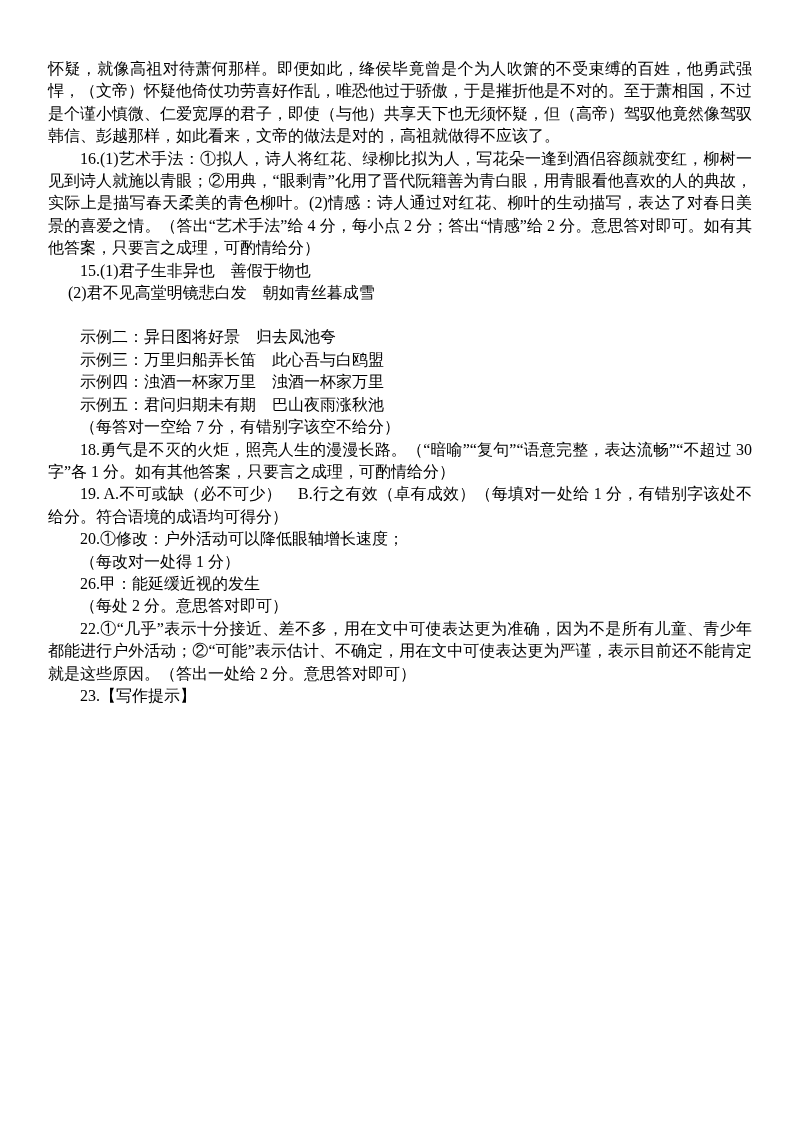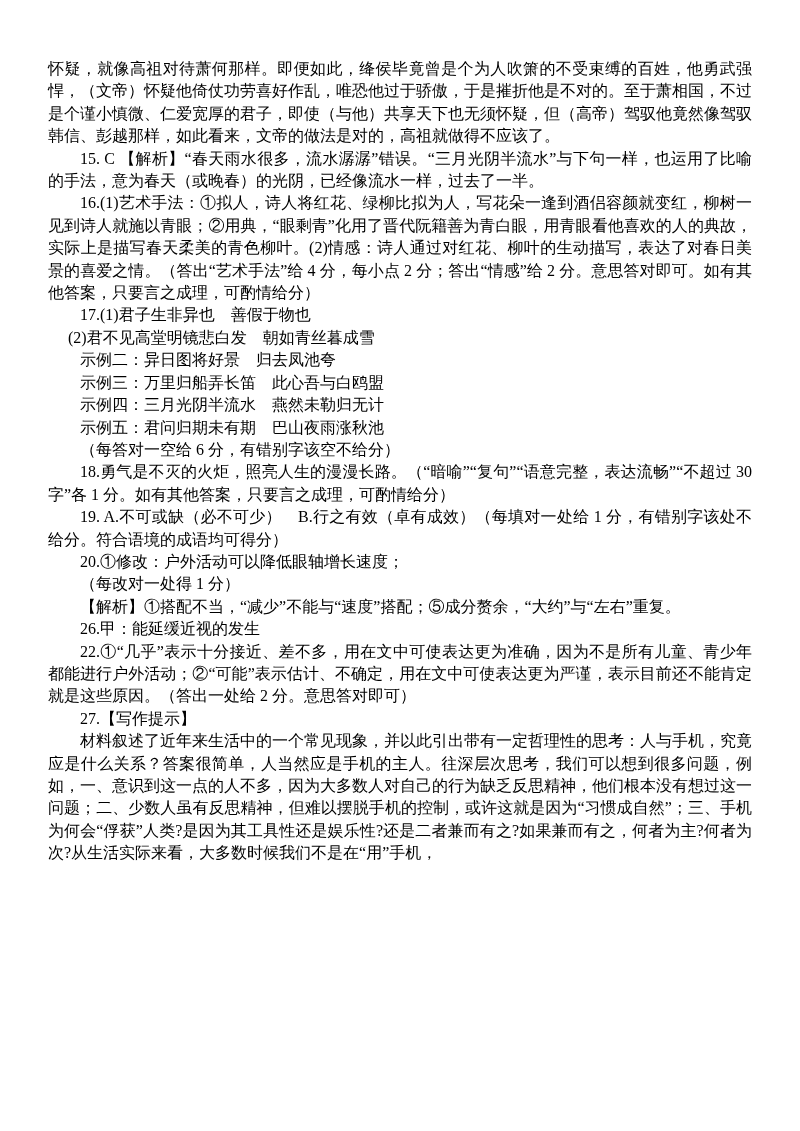--- a/index.html
+++ b/index.html
@@ -22,38 +22,36 @@
   }
   .para {
     margin: 0;
     text-align: justify;
     text-justify: inter-ideograph;
     overflow-wrap: break-word;
   }
   .indent-none  { text-indent: 0; }
   .indent-first { text-indent: 2em; }
   .indent-half  { text-indent: 1.25em; }
-  .gap-above    { }
+  .gap-above    { margin-top: 22px; }
 </style>
 </head>
 <body>
 
 <div class="page">
   <p class="para indent-none">怀疑，就像高祖对待萧何那样。即便如此，绛侯毕竟曾是个为人吹箫的不受束缚的百姓，他勇武强悍，（文帝）怀疑他倚仗功劳喜好作乱，唯恐他过于骄傲，于是摧折他是不对的。至于萧相国，不过是个谨小慎微、仁爱宽厚的君子，即使（与他）共享天下也无须怀疑，但（高帝）驾驭他竟然像驾驭韩信、彭越那样，如此看来，文帝的做法是对的，高祖就做得不应该了。</p>
-  <p class="para indent-first">15. C 【解析】“春天雨水很多，流水潺潺”错误。“三月光阴半流水”与下句一样，也运用了比喻的手法，意为春天（或晚春）的光阴，已经像流水一样，过去了一半。</p>
   <p class="para indent-first">16.(1)艺术手法：①拟人，诗人将红花、绿柳比拟为人，写花朵一逢到酒侣容颜就变红，柳树一见到诗人就施以青眼；②用典，“眼剩青”化用了晋代阮籍善为青白眼，用青眼看他喜欢的人的典故，实际上是描写春天柔美的青色柳叶。(2)情感：诗人通过对红花、柳叶的生动描写，表达了对春日美景的喜爱之情。（答出“艺术手法”给 4 分，每小点 2 分；答出“情感”给 2 分。意思答对即可。如有其他答案，只要言之成理，可酌情给分）</p>
-  <p class="para indent-first">17.(1)君子生非异也　善假于物也</p>
+  <p class="para indent-first">15.(1)君子生非异也　善假于物也</p>
   <p class="para indent-half">(2)君不见高堂明镜悲白发　朝如青丝暮成雪</p>
   <p class="para indent-first gap-above">示例二：异日图将好景　归去凤池夸</p>
   <p class="para indent-first">示例三：万里归船弄长笛　此心吾与白鸥盟</p>
-  <p class="para indent-first">示例四：三月光阴半流水　燕然未勒归无计</p>
+  <p class="para indent-first">示例四：浊酒一杯家万里　浊酒一杯家万里</p>
   <p class="para indent-first">示例五：君问归期未有期　巴山夜雨涨秋池</p>
-  <p class="para indent-first">（每答对一空给 6 分，有错别字该空不给分）</p>
+  <p class="para indent-first">（每答对一空给 7 分，有错别字该空不给分）</p>
   <p class="para indent-first">18.勇气是不灭的火炬，照亮人生的漫漫长路。（“暗喻”“复句”“语意完整，表达流畅”“不超过 30 字”各 1 分。如有其他答案，只要言之成理，可酌情给分）</p>
   <p class="para indent-first">19. A.不可或缺（必不可少）　B.行之有效（卓有成效）（每填对一处给 1 分，有错别字该处不给分。符合语境的成语均可得分）</p>
   <p class="para indent-first">20.①修改：户外活动可以降低眼轴增长速度；</p>
   <p class="para indent-first">（每改对一处得 1 分）</p>
-  <p class="para indent-first">【解析】①搭配不当，“减少”不能与“速度”搭配；⑤成分赘余，“大约”与“左右”重复。</p>
   <p class="para indent-first">26.甲：能延缓近视的发生</p>
+  <p class="para indent-first">（每处 2 分。意思答对即可）</p>
   <p class="para indent-first">22.①“几乎”表示十分接近、差不多，用在文中可使表达更为准确，因为不是所有儿童、青少年都能进行户外活动；②“可能”表示估计、不确定，用在文中可使表达更为严谨，表示目前还不能肯定就是这些原因。（答出一处给 2 分。意思答对即可）</p>
-  <p class="para indent-first">27.【写作提示】</p>
-  <p class="para indent-first">材料叙述了近年来生活中的一个常见现象，并以此引出带有一定哲理性的思考：人与手机，究竟应是什么关系？答案很简单，人当然应是手机的主人。往深层次思考，我们可以想到很多问题，例如，一、意识到这一点的人不多，因为大多数人对自己的行为缺乏反思精神，他们根本没有想过这一问题；二、少数人虽有反思精神，但难以摆脱手机的控制，或许这就是因为“习惯成自然”；三、手机为何会“俘获”人类?是因为其工具性还是娱乐性?还是二者兼而有之?如果兼而有之，何者为主?何者为次?从生活实际来看，大多数时候我们不是在“用”手机，</p>
+  <p class="para indent-first">23.【写作提示】</p>
 </div>
 
 </body></html>

